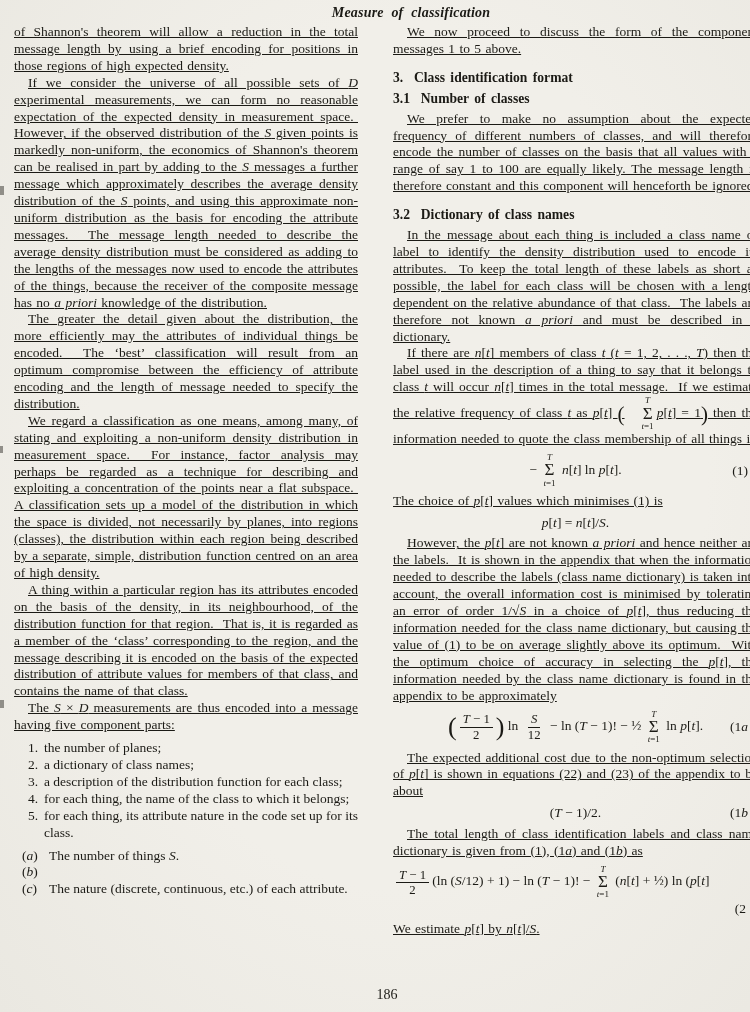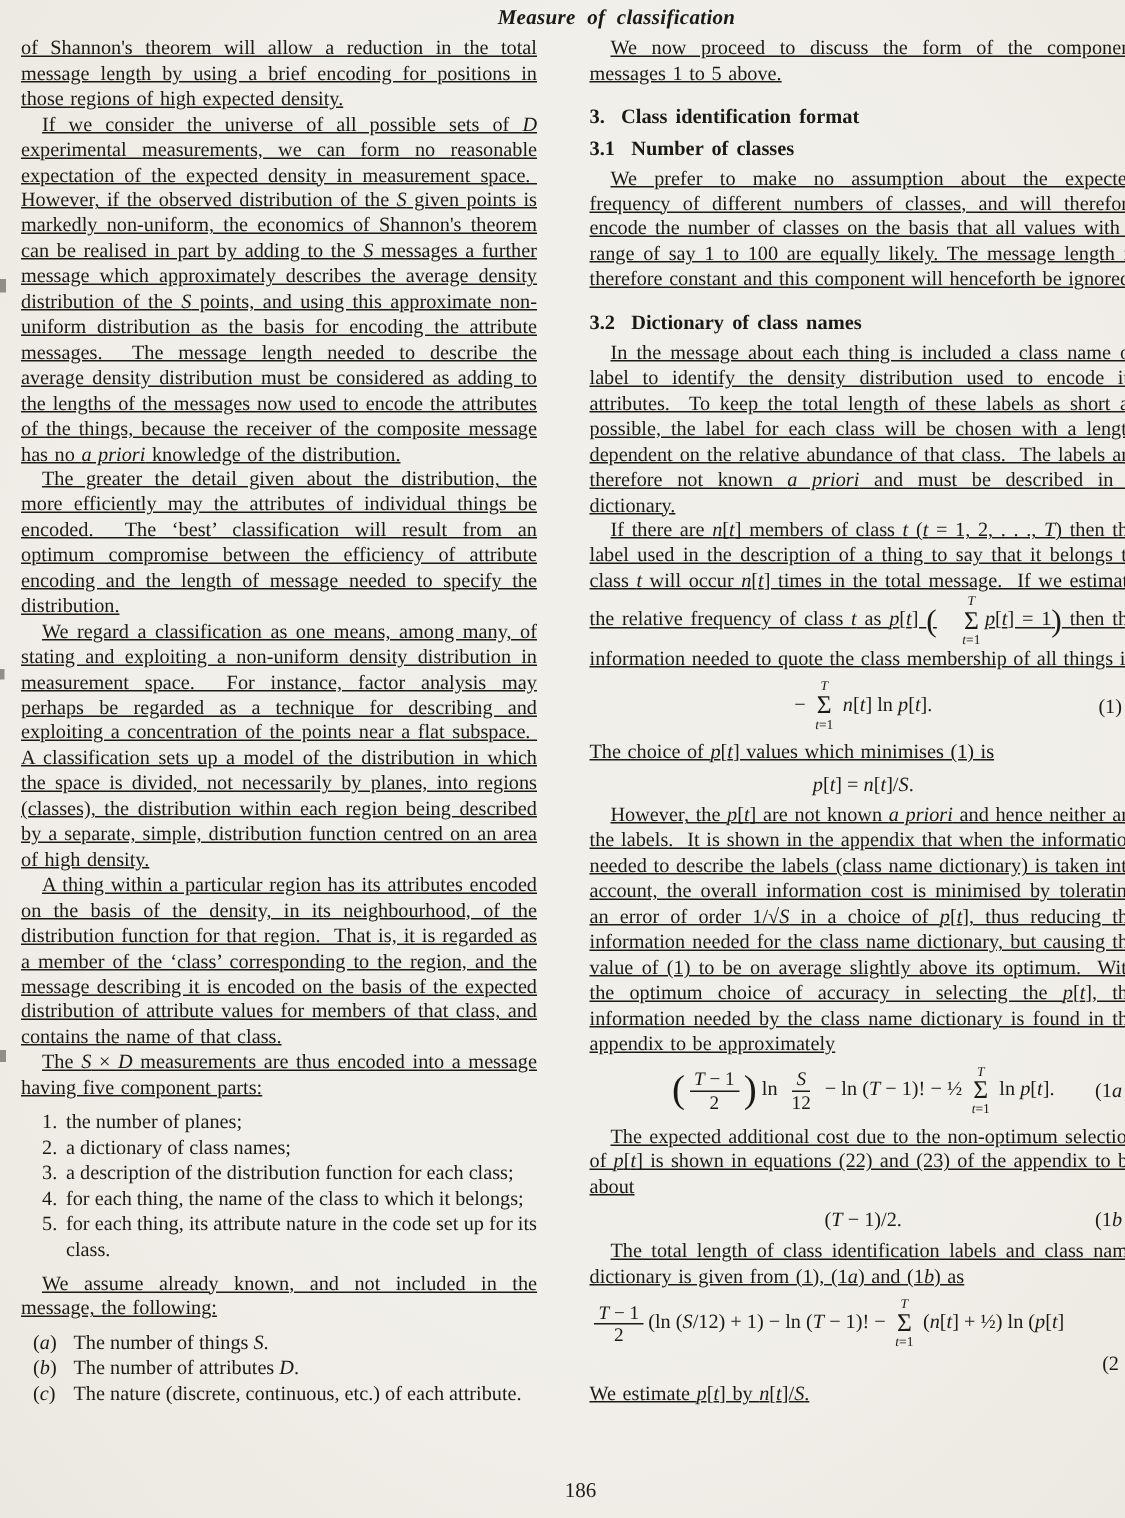--- a/index.html
+++ b/index.html
@@ -76,30 +76,28 @@
       <div class="nli">
         <span class="mk">4.</span>
         <span class="tx">for each thing, the name of the class to which it belongs;</span>
       </div>
       <div class="nli">
         <span class="mk">5.</span>
         <span class="tx">for each thing, its attribute nature in the code set up for its class.</span>
       </div>
     </div>
 
-    <p class="ind">We assume already known, and not included in the message, the following:</p>
 
     <div class="llist">
       <div class="lli">
         <span class="mk">(<i>a</i>)</span>
         <span class="tx">The number of things <i>S</i>.</span>
       </div>
       <div class="lli">
         <span class="mk">(<i>b</i>)</span>
-        <span class="tx">The number of attributes <i>D</i>.</span>
       </div>
       <div class="lli">
         <span class="mk">(<i>c</i>)</span>
         <span class="tx">The nature (discrete, continuous, etc.) of each attribute.</span>
       </div>
     </div>
   </div>
 
   <div class="col col-right">
     <p class="ind">We now proceed to discuss the form of the component messages 1 to 5 above.</p>

